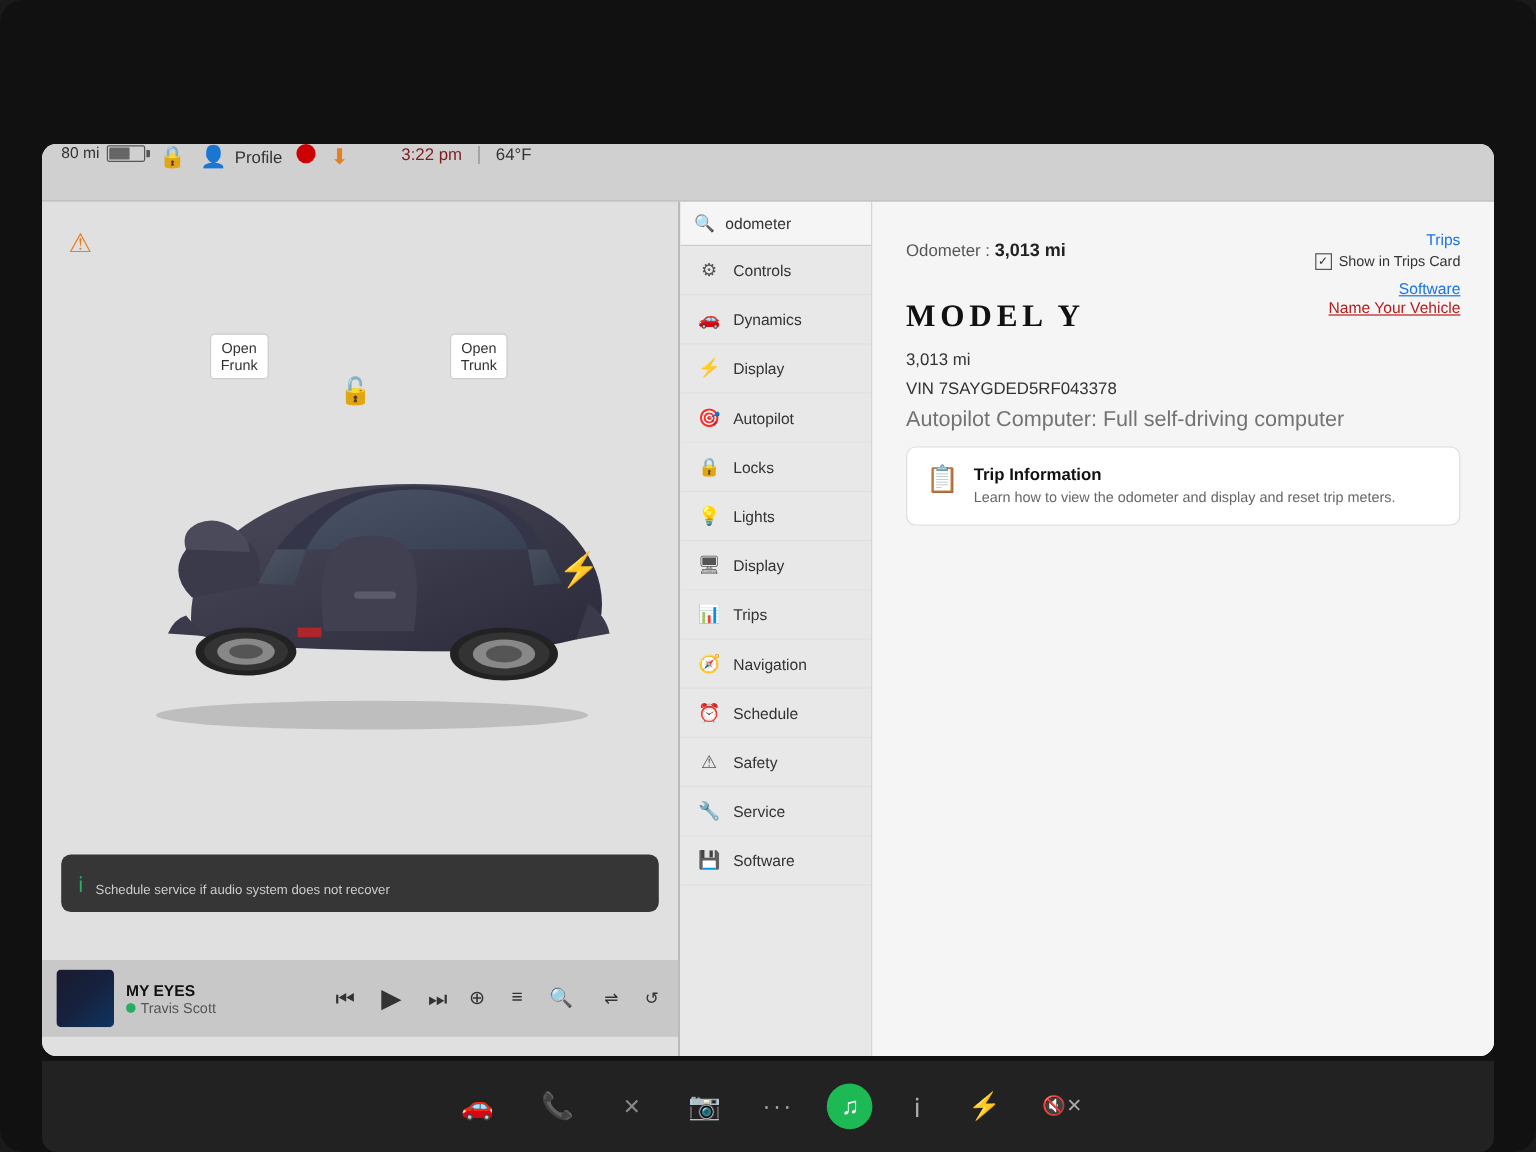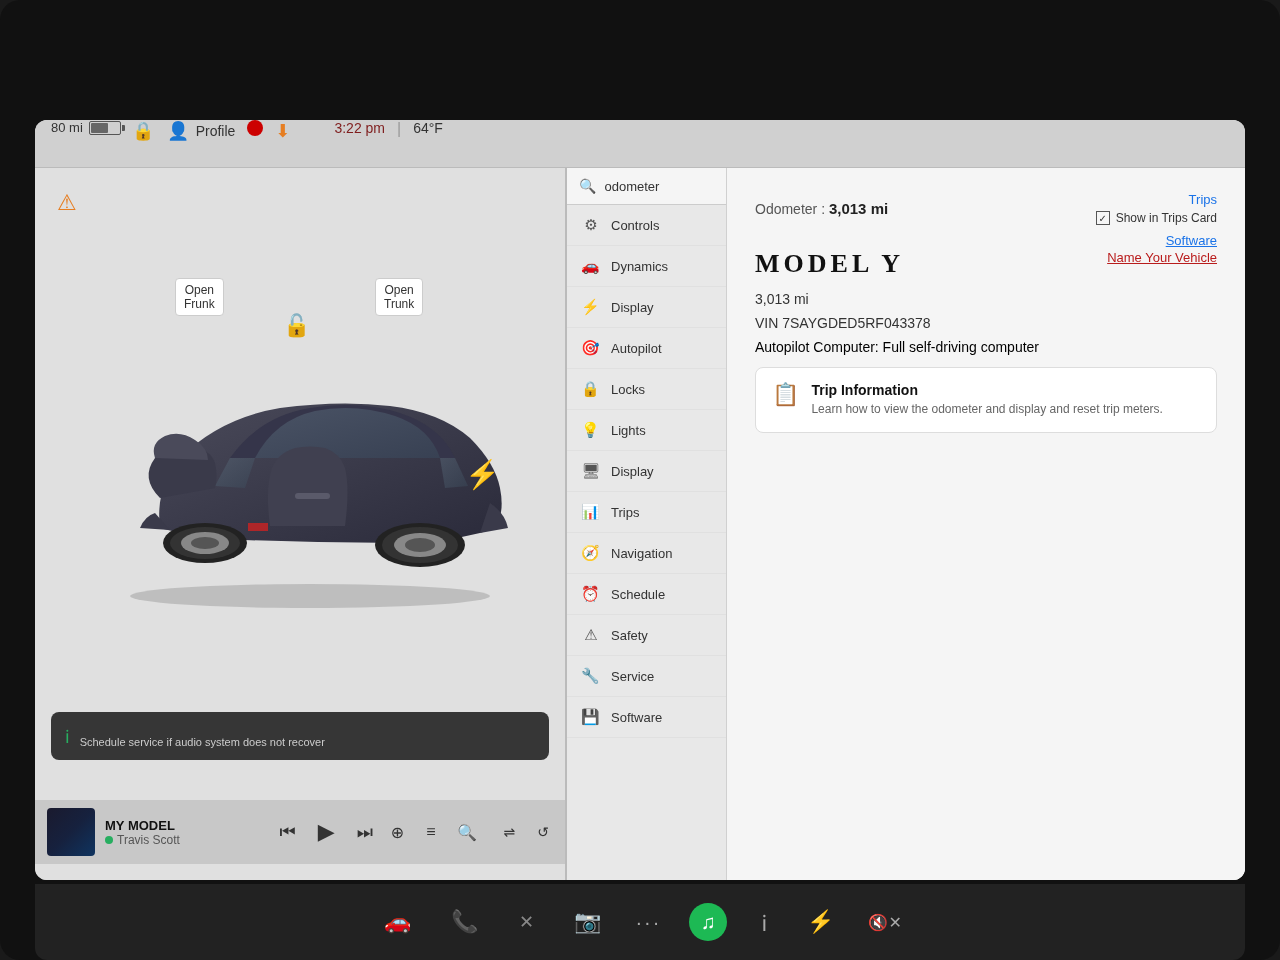--- a/index.html
+++ b/index.html
@@ -463,22 +463,22 @@
       margin: 8px 0;
     }
 
     .vin-info {
       font-size: 14px;
       color: #333;
       margin: 8px 0;
     }
 
     .autopilot-info {
-      font-size: 14px;
-      color: #000000;
+      font-size: 18px;
+      color: #737373;
       margin: 8px 0;
     }
 
     .additional-link {
       color: #1a73e8;
       font-size: 13px;
       cursor: pointer;
       display: block;
       margin: 4px 0 16px;
     }
@@ -666,21 +666,21 @@
         <div class="alert-text">
           <div style="font-size:11px;color:#ccc;margin-top:13px;">Schedule service if audio system does not recover</div>
         </div>
       </div>
 
       <div class="music-player">
         <div class="album-art">
           <div class="album-art-inner"></div>
         </div>
         <div class="song-info">
-          <div class="song-title">MY MODEL</div>
+          <div class="song-title">MY EYES</div>
           <div class="song-artist">
             <span class="artist-dot"></span>
             <span>Travis Scott</span>
           </div>
         </div>
         <div class="player-controls">
           <button class="ctrl-btn">⏮</button>
           <button class="ctrl-btn play-btn">▶</button>
           <button class="ctrl-btn">⏭</button>
         </div>

